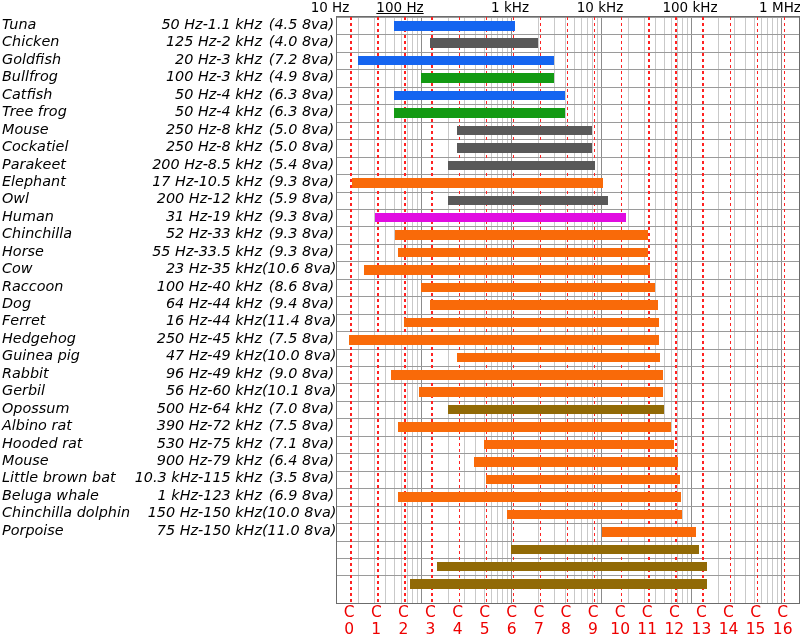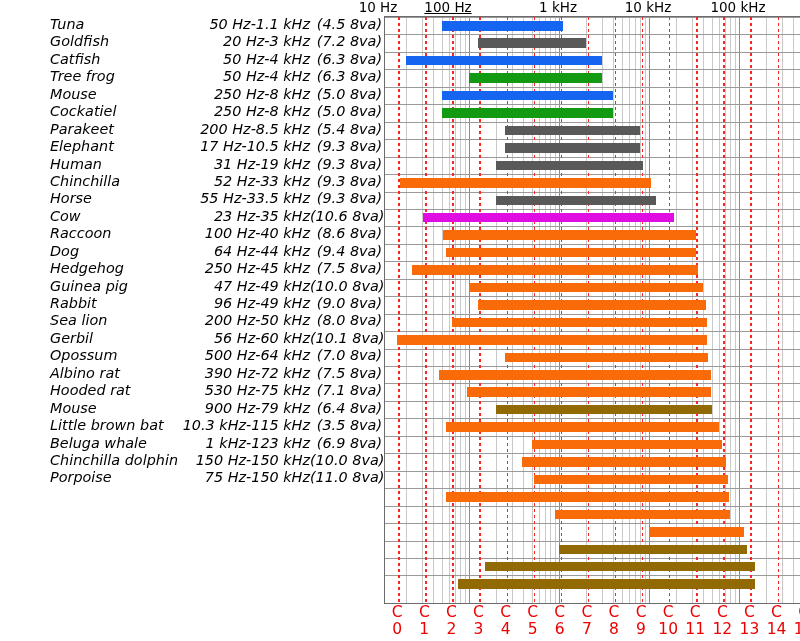--- a/index.html
+++ b/index.html
@@ -1,18 +1,18 @@
 <!DOCTYPE html>
 <html><head>
 <meta charset="utf-8">
 <title>Animal Hearing Ranges</title>
 <style>
   html,body{margin:0;padding:0;background:#ffffff;}
   body{width:800px;height:641px;overflow:hidden;font-family:"DejaVu Sans","Liberation Sans",sans-serif;}
-  #root{position:relative;width:690px;height:641px;margin-left:48px;}
+  #root{position:relative;width:690px;height:641px;}
 
   .axis-label{
     position:absolute;top:-1px;font-size:13.5px;color:#000;
     white-space:nowrap;transform:translateX(-50%);letter-spacing:0px;
   }
 
   .rowlabels{position:absolute;left:0;top:16px;width:336px;font-style:italic;}
   .rowline{
     position:relative;height:17.45px;line-height:17.45px;
     font-size:14.4px;color:#000;white-space:nowrap;
@@ -54,25 +54,35 @@
       <div class="axis-label" style="left: 780px;">1 MHz</div>
     </div>
 
   <div class="rowlabels" id="rowlabels">
       <div class="rowline">
         <span class="nm">Tuna</span>
         <span class="rg">50 Hz-1.1 kHz</span>
         <span class="oc">(4.5 8va)</span>
       </div>
       <div class="rowline">
+        <span class="nm">Chicken</span>
+        <span class="rg">125 Hz-2 kHz</span>
+        <span class="oc">(4.0 8va)</span>
+      </div>
+      <div class="rowline">
         <span class="nm">Goldfish</span>
         <span class="rg">20 Hz-3 kHz</span>
         <span class="oc">(7.2 8va)</span>
       </div>
       <div class="rowline">
+        <span class="nm">Bullfrog</span>
+        <span class="rg">100 Hz-3 kHz</span>
+        <span class="oc">(4.9 8va)</span>
+      </div>
+      <div class="rowline">
         <span class="nm">Catfish</span>
         <span class="rg">50 Hz-4 kHz</span>
         <span class="oc">(6.3 8va)</span>
       </div>
       <div class="rowline">
         <span class="nm">Tree frog</span>
         <span class="rg">50 Hz-4 kHz</span>
         <span class="oc">(6.3 8va)</span>
       </div>
       <div class="rowline">
@@ -89,20 +99,25 @@
         <span class="nm">Parakeet</span>
         <span class="rg">200 Hz-8.5 kHz</span>
         <span class="oc">(5.4 8va)</span>
       </div>
       <div class="rowline">
         <span class="nm">Elephant</span>
         <span class="rg">17 Hz-10.5 kHz</span>
         <span class="oc">(9.3 8va)</span>
       </div>
       <div class="rowline">
+        <span class="nm">Owl</span>
+        <span class="rg">200 Hz-12 kHz</span>
+        <span class="oc">(5.9 8va)</span>
+      </div>
+      <div class="rowline">
         <span class="nm">Human</span>
         <span class="rg">31 Hz-19 kHz</span>
         <span class="oc">(9.3 8va)</span>
       </div>
       <div class="rowline">
         <span class="nm">Chinchilla</span>
         <span class="rg">52 Hz-33 kHz</span>
         <span class="oc">(9.3 8va)</span>
       </div>
       <div class="rowline">
@@ -119,38 +134,38 @@
         <span class="nm">Raccoon</span>
         <span class="rg">100 Hz-40 kHz</span>
         <span class="oc">(8.6 8va)</span>
       </div>
       <div class="rowline">
         <span class="nm">Dog</span>
         <span class="rg">64 Hz-44 kHz</span>
         <span class="oc">(9.4 8va)</span>
       </div>
       <div class="rowline">
+        <span class="nm">Ferret</span>
+        <span class="rg">16 Hz-44 kHz</span>
+        <span class="oc">(11.4 8va)</span>
+      </div>
+      <div class="rowline">
         <span class="nm">Hedgehog</span>
         <span class="rg">250 Hz-45 kHz</span>
         <span class="oc">(7.5 8va)</span>
       </div>
       <div class="rowline">
         <span class="nm">Guinea pig</span>
         <span class="rg">47 Hz-49 kHz</span>
         <span class="oc">(10.0 8va)</span>
       </div>
       <div class="rowline">
         <span class="nm">Rabbit</span>
         <span class="rg">96 Hz-49 kHz</span>
         <span class="oc">(9.0 8va)</span>
-      </div>
-      <div class="rowline">
-        <span class="nm">Sea lion</span>
-        <span class="rg">200 Hz-50 kHz</span>
-        <span class="oc">(8.0 8va)</span>
       </div>
       <div class="rowline">
         <span class="nm">Gerbil</span>
         <span class="rg">56 Hz-60 kHz</span>
         <span class="oc">(10.1 8va)</span>
       </div>
       <div class="rowline">
         <span class="nm">Opossum</span>
         <span class="rg">500 Hz-64 kHz</span>
         <span class="oc">(7.0 8va)</span>

